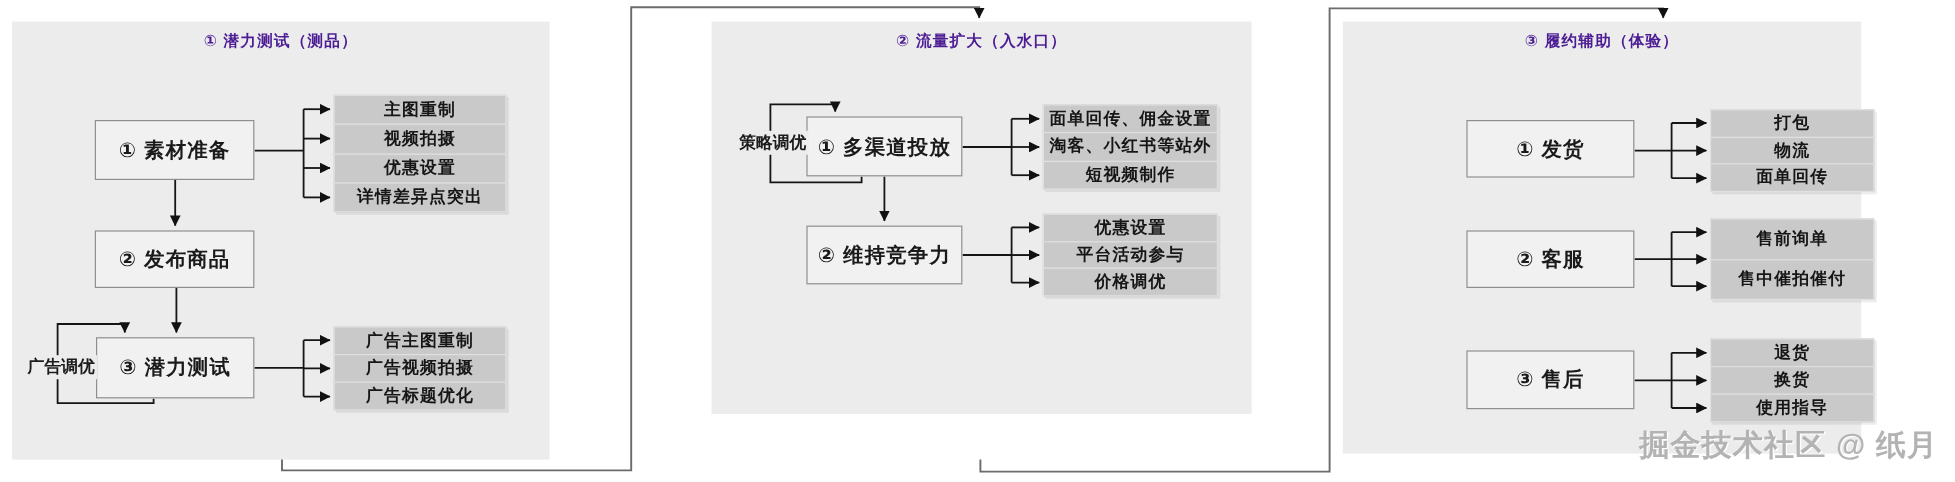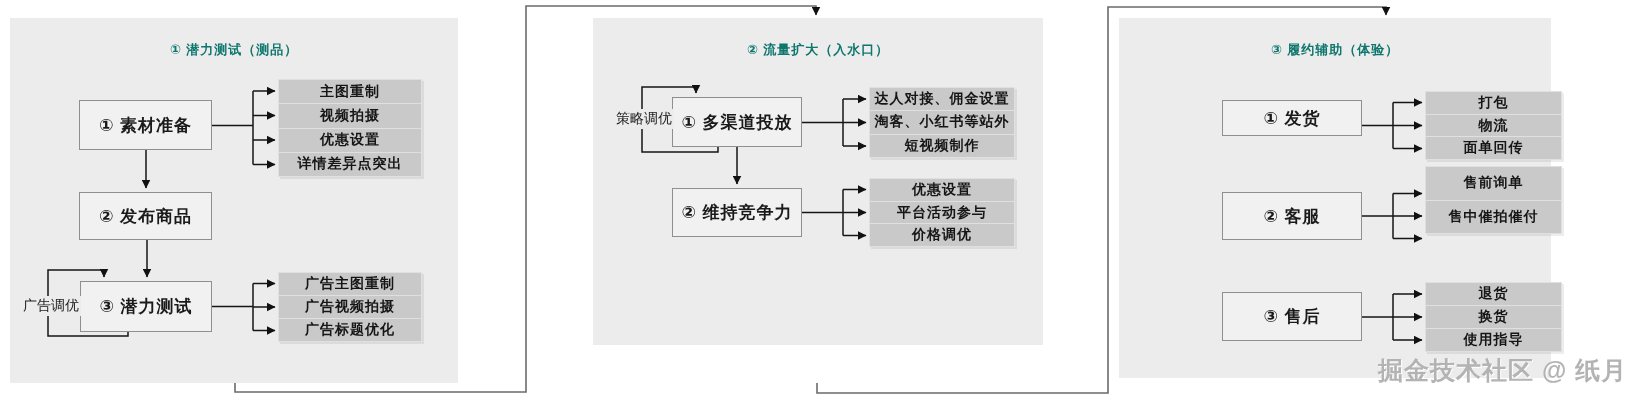--- a/index.html
+++ b/index.html
@@ -4,23 +4,22 @@
 <style>
   html,body { margin:0; padding:0; background:#ffffff; }
   .canvas {
     position:relative; width:1629px; height:402px; overflow:hidden;
     background:#ffffff;
     font-family:"Liberation Sans","DejaVu Sans",sans-serif;
   }
   .panel { position:absolute; background:#ececec; }
   .panel-title {
     position:absolute; left:0; top:7px; width:100%;
-    text-align:center; font-size:13px; font-weight:bold; color:#0f766e;
+    text-align:center; font-size:13px; font-weight:bold; color:#4c1d95;
     letter-spacing:1px;
-    margin-top:16px;
   }
   .wires { position:absolute; left:0; top:0; pointer-events:none; }
   .step {
     position:absolute; box-sizing:border-box;
     background:#f1f1f1; border:1px solid #8f8f8f;
     display:flex; align-items:center; justify-content:center;
     font-size:17px; font-weight:bold; color:#1a1a1a; letter-spacing:1px;
   }
   .stack {
     position:absolute; box-sizing:border-box;
@@ -29,26 +28,26 @@
   }
   .leaf {
     flex:1; box-sizing:border-box;
     background:#c9c9c9; border:1px solid #e0e0e0; margin-top:-1px;
     display:flex; align-items:center; justify-content:center;
     font-size:14px; font-weight:bold; color:#161616; letter-spacing:1px;
   }
   .leaf:first-child { margin-top:0; }
   .loop-label {
     position:absolute; background:#ececec; padding:1px 2px;
-    font-size:14px; font-weight:normal; color:#1c1c1c; white-space:nowrap;
+    font-size:14px; font-weight:bold; color:#1c1c1c; white-space:nowrap;
   }
   .watermark {
     position:absolute; white-space:nowrap;
     font-size:25px; font-weight:bold; letter-spacing:1px;
-    color:#b3b3b3; text-shadow:1px 1px 0 #ffffff;margin-left:12px;
+    color:#b3b3b3; text-shadow:1px 1px 0 #ffffff;
   }
 </style>
 </head>
 <body>
 
 <div class="canvas">
 
   <div class="panel" style="left:10px;top:18px;width:448px;height:365px">
     <div class="panel-title">① 潜力测试（测品）</div>
   </div>
@@ -137,40 +136,40 @@
     <div class="leaf">广告主图重制</div>
     <div class="leaf">广告视频拍摄</div>
     <div class="leaf">广告标题优化</div>
   </div>
 
   <div class="step" style="left:672px;top:97px;width:130px;height:50px">① 多渠道投放</div>
   <div class="step" style="left:672px;top:188px;width:130px;height:49px">② 维持竞争力</div>
   <div class="loop-label" style="left:614px;top:109px">策略调优</div>
 
   <div class="stack" style="left:869px;top:87px;width:146px;height:71px">
-    <div class="leaf">达人对接、佣金设置</div>
+    <div class="leaf">面单回传、佣金设置</div>
     <div class="leaf">淘客、小红书等站外</div>
     <div class="leaf">短视频制作</div>
   </div>
   <div class="stack" style="left:869px;top:178px;width:146px;height:69px">
     <div class="leaf">优惠设置</div>
     <div class="leaf">平台活动参与</div>
     <div class="leaf">价格调优</div>
   </div>
 
-  <div class="step" style="left:1222px;top:100px;width:140px;height:36px">① 发货</div>
+  <div class="step" style="left:1222px;top:100px;width:140px;height:48px">① 发货</div>
   <div class="step" style="left:1222px;top:192px;width:140px;height:48px">② 客服</div>
   <div class="step" style="left:1222px;top:292px;width:140px;height:49px">③ 售后</div>
 
   <div class="stack" style="left:1425px;top:91px;width:137px;height:69px">
     <div class="leaf">打包</div>
     <div class="leaf">物流</div>
     <div class="leaf">面单回传</div>
   </div>
-  <div class="stack" style="left:1425px;top:166px;width:137px;height:68px">
+  <div class="stack" style="left:1425px;top:182px;width:137px;height:68px">
     <div class="leaf">售前询单</div>
     <div class="leaf">售中催拍催付</div>
   </div>
   <div class="stack" style="left:1425px;top:282px;width:137px;height:70px">
     <div class="leaf">退货</div>
     <div class="leaf">换货</div>
     <div class="leaf">使用指导</div>
   </div>
 
   <div class="watermark" style="left:1366px;top:354px">掘金技术社区 @ 纸月</div>

